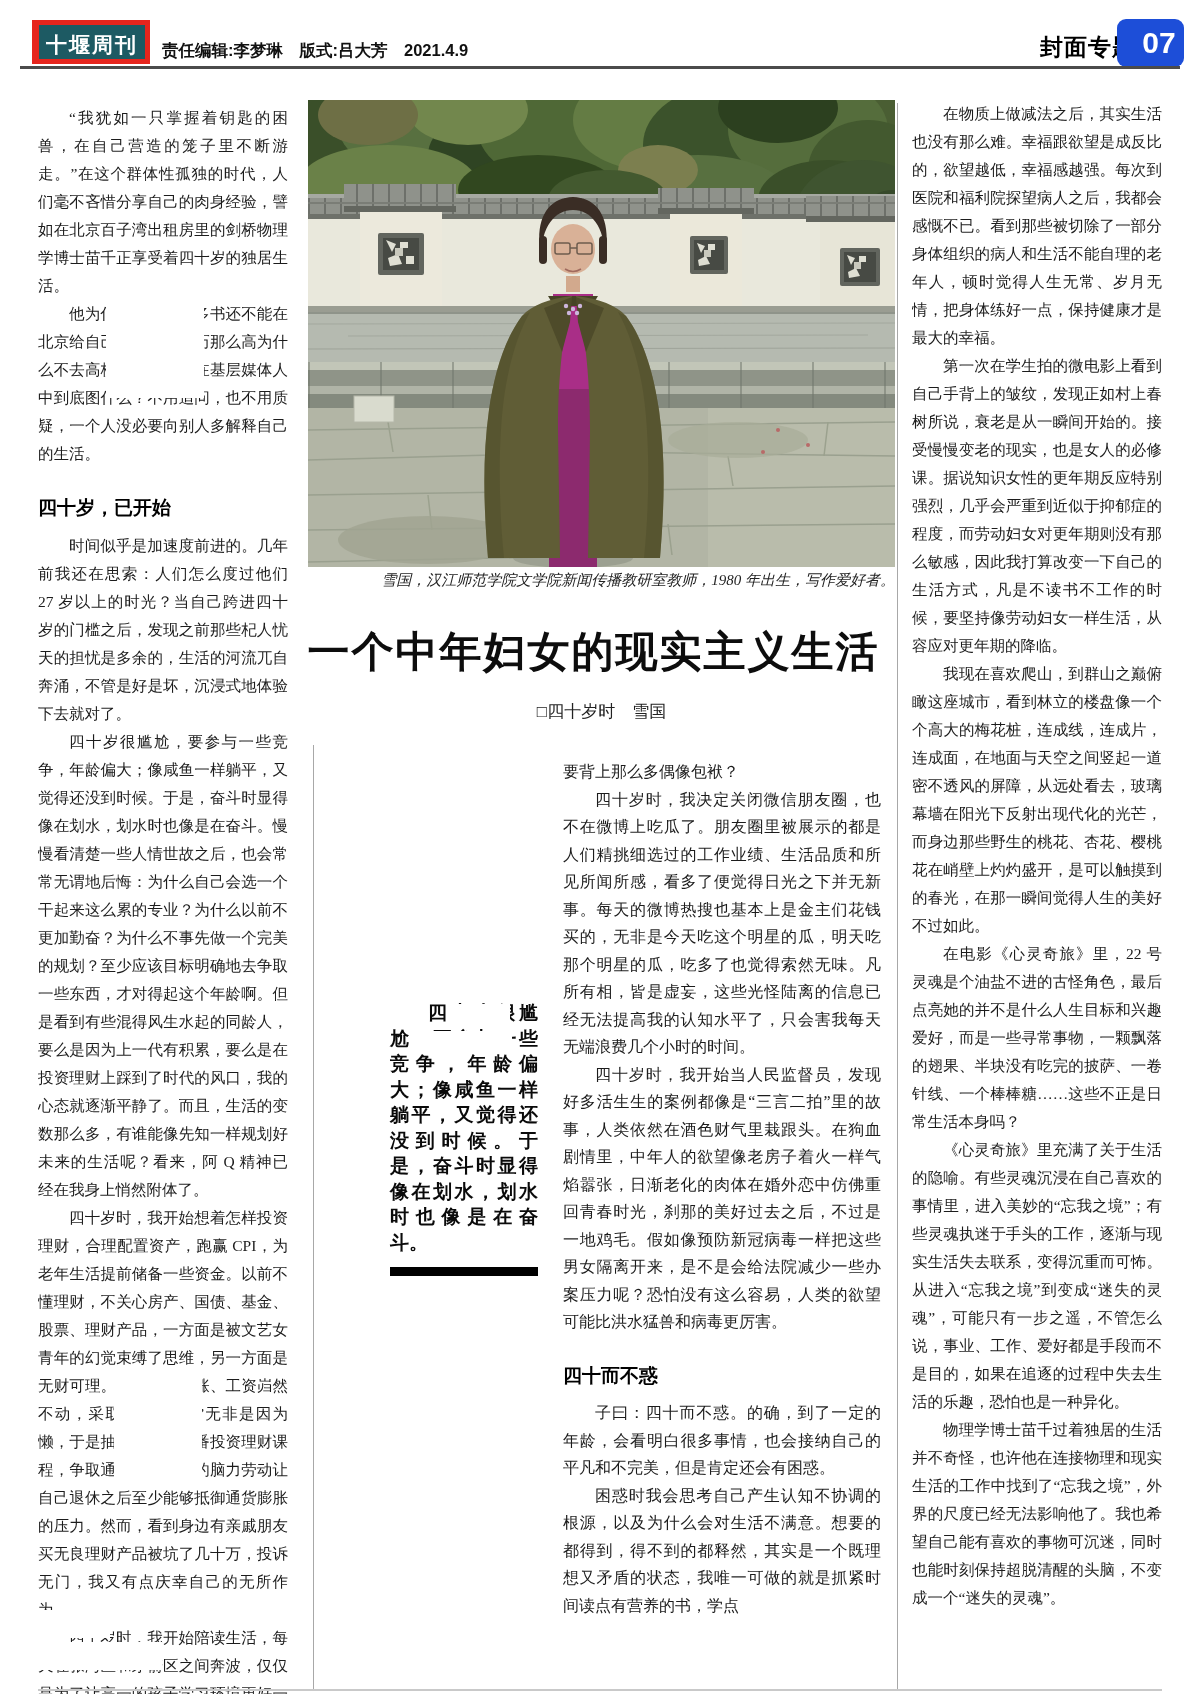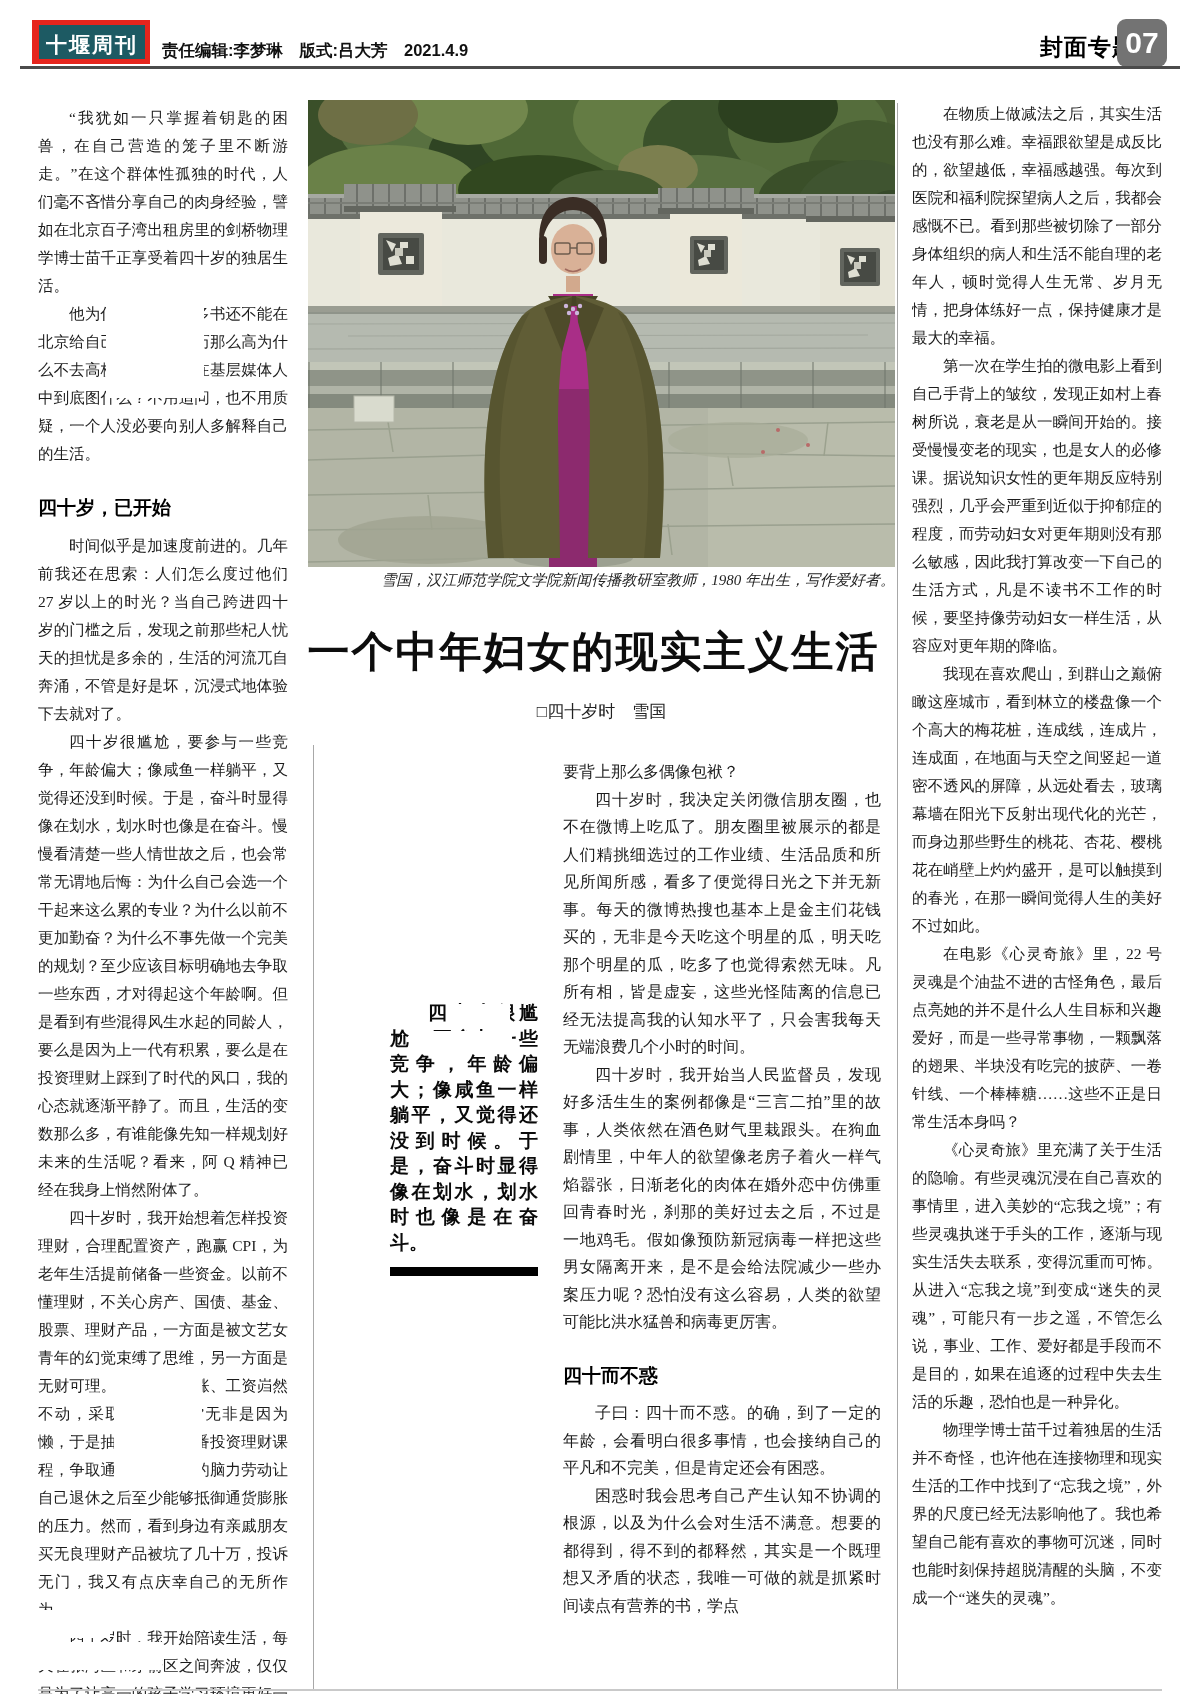--- a/index.html
+++ b/index.html
@@ -8,23 +8,23 @@
   
   .logo-box{position:absolute;left:32px;top:20px;width:118px;height:44px;background:#e6251d;}
   .logo-inner{position:absolute;left:7px;top:5px;right:5px;bottom:5px;background:#1d5a63;
               display:flex;align-items:flex-end;justify-content:center;}
   .logo-inner span{color:#ffffff;font-family:"Liberation Sans","DejaVu Sans",sans-serif;
                    font-weight:bold;font-size:21px;letter-spacing:2px;white-space:nowrap;}
   .editors{position:absolute;left:162px;top:40px;font-family:"Liberation Sans","DejaVu Sans",sans-serif;
            font-weight:bold;font-size:16.5px;color:#111;white-space:nowrap;}
   .section-label{position:absolute;left:1020px;top:32px;font-family:"Liberation Sans","DejaVu Sans",sans-serif;
            font-weight:bold;font-size:23px;color:#000;letter-spacing:1px;white-space:nowrap;margin-left:20px;}
-  .page-no{position:absolute;left:1117px;top:19px;width:50px;height:48px;background:#737373;border-radius:9px;
+  .page-no{position:absolute;left:1117px;top:19px;width:50px;height:48px;background:#1d4ed8;border-radius:9px;
            color:#fff;font-family:"Liberation Sans","DejaVu Sans",sans-serif;font-weight:bold;font-size:30px;
-           display:flex;align-items:center;justify-content:center;}
+           display:flex;align-items:center;justify-content:center;padding-left:17px;}
   .head-rule{position:absolute;left:20px;top:66px;width:1160px;height:3px;background:#4b4b4b;}
   .bottom-rule{position:absolute;left:38px;top:1689px;width:1124px;height:2px;background:#c9c9c9;}
   
   .col{position:absolute;text-align:justify;}
   .col1{left:38px;top:104px;width:250px;height:1590px;font-size:15.5px;line-height:28px;overflow:hidden;}
   .col3{left:912px;top:100px;width:250px;height:1592px;font-size:15.5px;line-height:28px;overflow:hidden;}
   .mid-body{left:563px;top:758px;width:318px;height:936px;font-size:16px;line-height:27.5px;overflow:hidden;}
   .para{margin:0;text-indent:2em;}
   .para.noindent{text-indent:0;}
   .subhead{font-family:"Liberation Sans","DejaVu Sans",sans-serif;font-size:19px;font-weight:bold;

